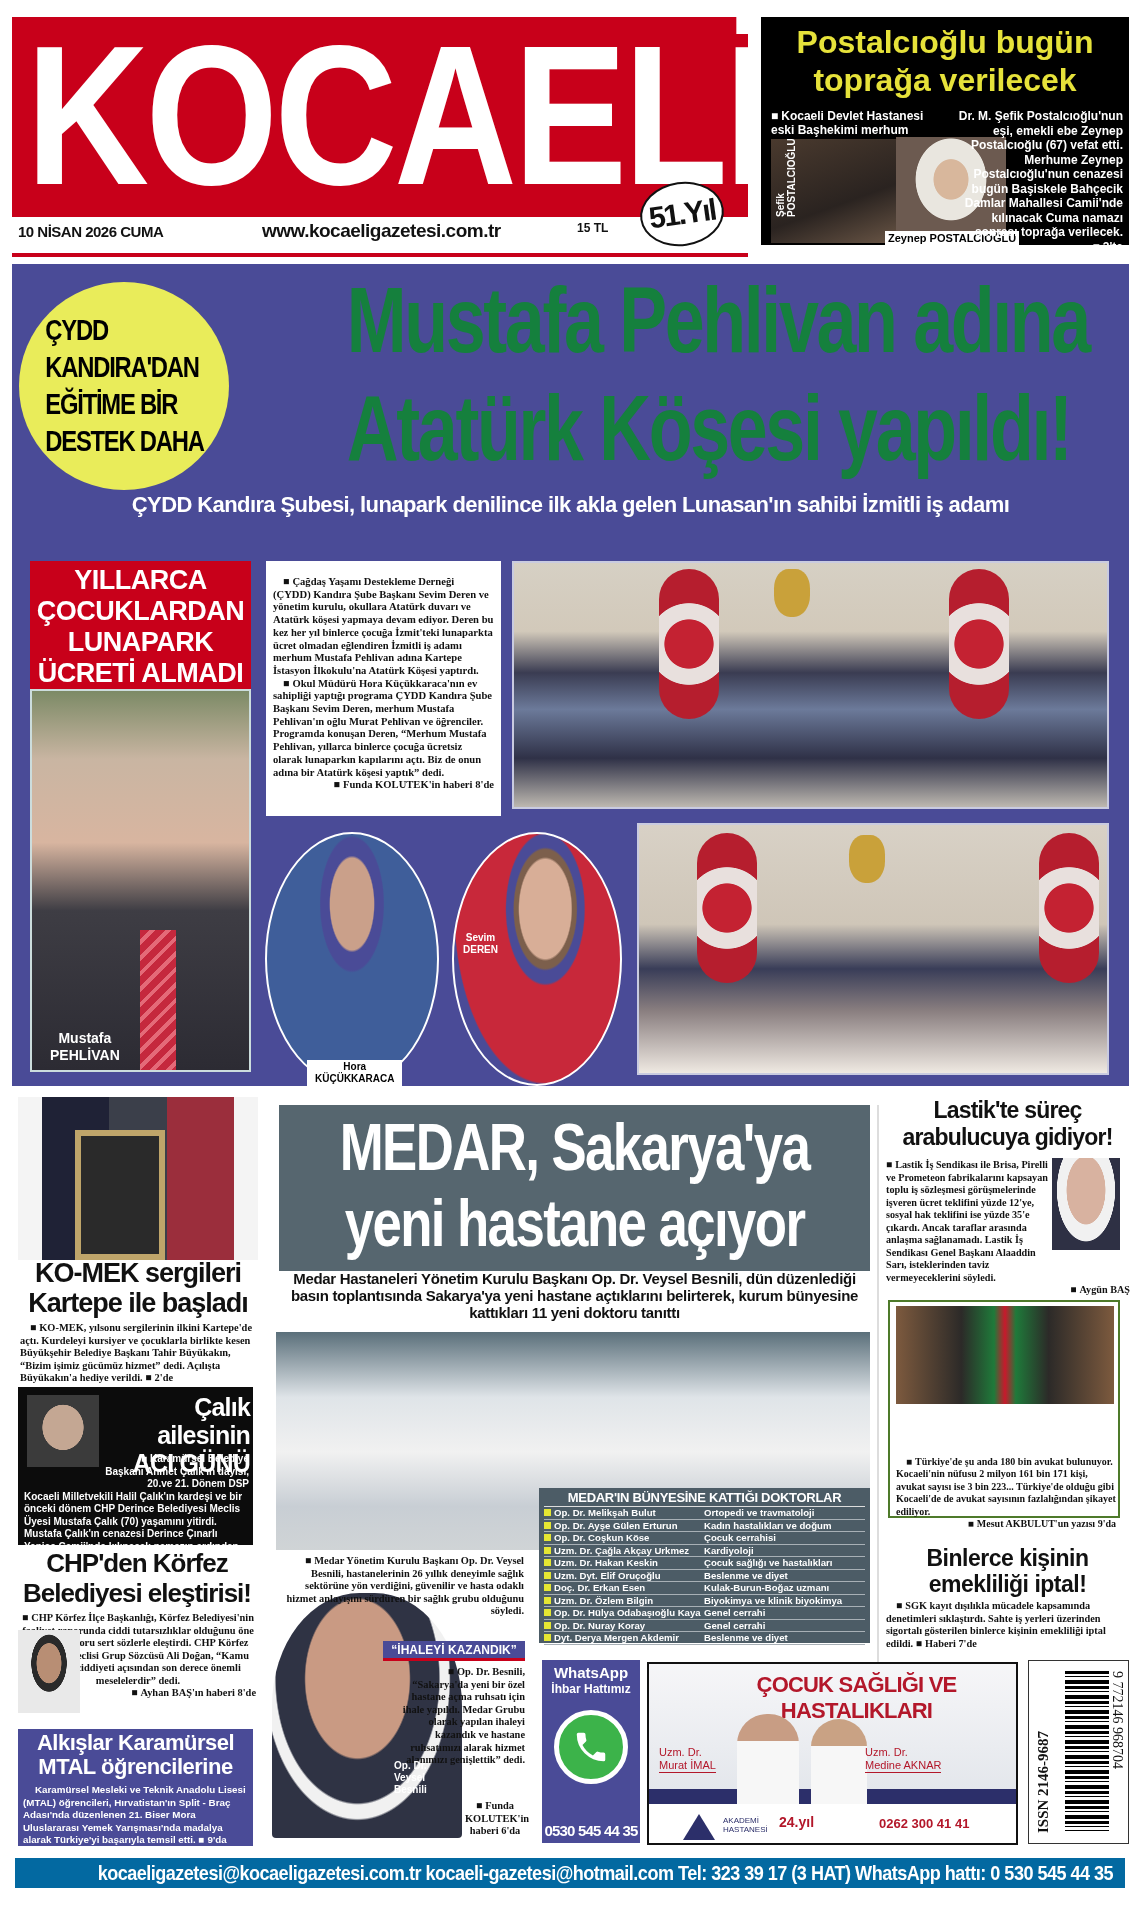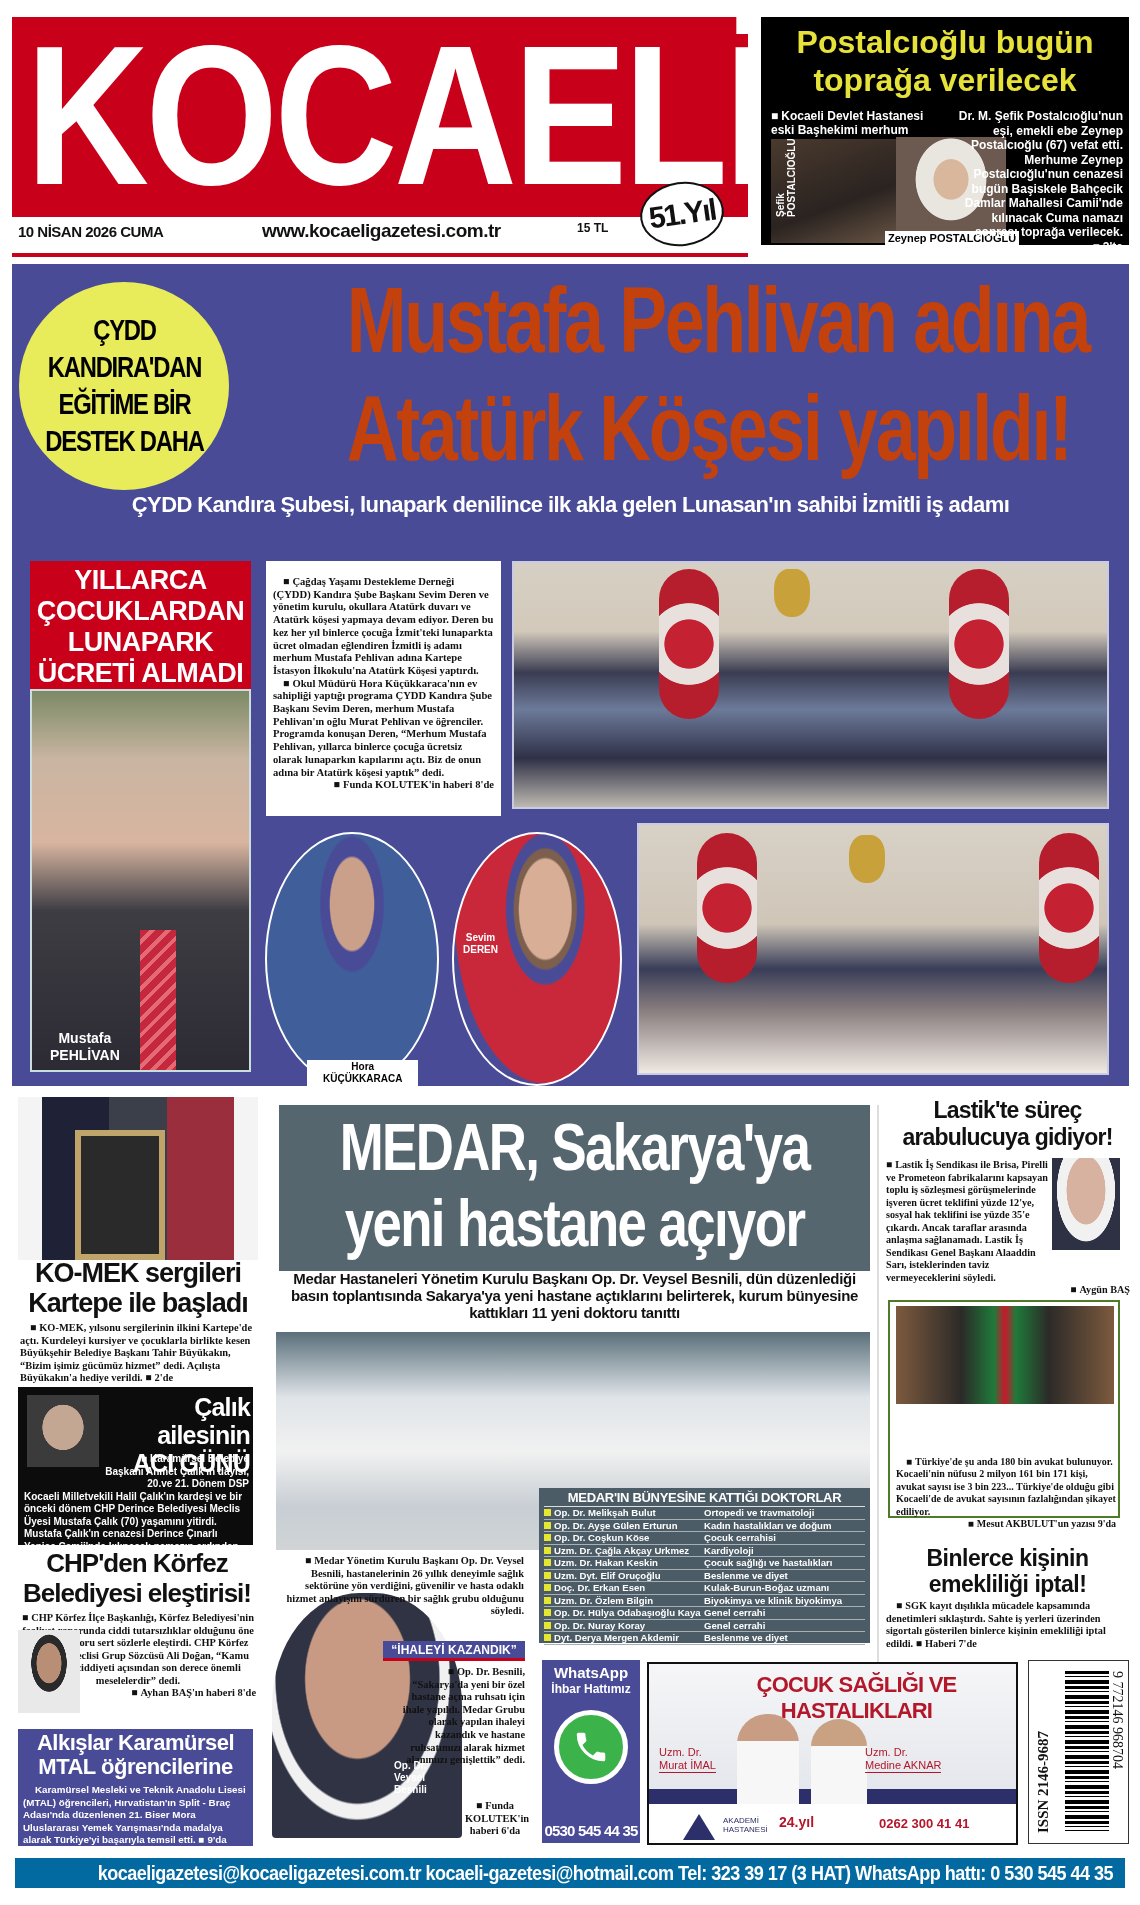--- a/index.html
+++ b/index.html
@@ -28,23 +28,23 @@
   #obit-lead { left: 10px; top: 92px; width: 170px; font-size: 12px; font-weight: bold; line-height: 14px; }
   #obit-body { left: 190px; top: 92px; width: 172px; font-size: 12px; font-weight: bold; line-height: 14.5px; text-align: right; }
   #obit-photo1 { left: 10px; top: 122px; width: 128px; height: 104px; background: linear-gradient(160deg,#4a3a2e,#2a2320 60%,#6a5646); }
   #obit-photo2 { left: 135px; top: 120px; width: 110px; height: 106px; background: radial-gradient(ellipse at 50% 40%, #d8b79c 0 22%, #e9e6df 23% 45%, #6c5a50 46%); }
   #obit-vlabel { left: 14px; top: 200px; transform: rotate(-90deg); transform-origin: left top; font-size: 10px; font-weight: bold; line-height: 11px; color: #fff; white-space: nowrap; }
   #obit-caption { left: 124px; top: 214px; background: #fff; color: #000; font-size: 11px; font-weight: bold; padding: 1px 3px; }
 
   
   #main-blue { left: 12px; top: 264px; width: 1117px; height: 822px; background: #4a4b97; }
   #cydd-circle { left: 19px; top: 282px; width: 210px; height: 208px; border-radius: 50%; background: #e9ec5a;
-    display: flex; align-items: center; justify-content: center; text-align: center; }
+    display: flex; align-items: center; justify-content: center; }
   #cydd-text { font-size: 29px; font-weight: 900; line-height: 37px; letter-spacing: -1.5px; transform: scaleX(0.82); color: #000; }
-  #main-headline { left: 250px; top: 266px; width: 880px; color: #c2410c; font-weight: 900; font-size: 92px; line-height: 108px; letter-spacing: -3px; text-align: center; }
+  #main-headline { left: 250px; top: 266px; width: 880px; color: #15803d; font-weight: 900; font-size: 92px; line-height: 108px; letter-spacing: -3px; text-align: center; }
   #main-headline .l { display: block; transform: scaleX(0.78); transform-origin: center; white-space: nowrap; }
   #main-deck { left: 12px; top: 490px; width: 1117px; text-align: center; color: #fff; font-size: 22px; font-weight: bold; line-height: 29px; letter-spacing: -0.6px; }
 
   #red-kicker { left: 30px; top: 561px; width: 221px; height: 128px; background: #c8001a; color: #fff; text-align: center;
     font-size: 27px; font-weight: 900; line-height: 31px; padding-top: 4px; letter-spacing: -0.5px; }
   #pehlivan-photo { left: 30px; top: 689px; width: 221px; height: 383px; background: linear-gradient(180deg,#7c8a66 0%,#c9b5a2 18%,#d8b5a0 40%,#3e3d44 58%,#2c2b33 100%); border: 2px solid #cdd; }
   #pehlivan-tie { left: 140px; top: 930px; width: 36px; height: 140px; background: repeating-linear-gradient(135deg,#c5283d 0 7px,#e46a78 7px 11px); }
   #pehlivan-caption { left: 50px; top: 1030px; color: #fff; font-size: 14px; font-weight: bold; line-height: 17px; text-align: center; }
 
   #story-box { left: 266px; top: 561px; width: 235px; height: 255px; background: #fff; padding: 15px 7px; font-size: 10.6px; line-height: 12.7px; font-weight: bold; }
@@ -55,21 +55,21 @@
     background: linear-gradient(180deg,#d6d0c4 0%,#d2c9ba 28%,#3a3c52 45%,#6c7a9a 60%,#2f3147 80%,#bdb8b0 100%); }
   #group-photo-2 { left: 637px; top: 823px; width: 472px; height: 252px; border: 2px solid #c9cbe0;
     background: linear-gradient(180deg,#d8d1c6 0%,#cfc6b8 40%,#393d58 58%,#8a7f80 75%,#efe9e2 100%); }
   .atat { position: absolute; width: 36px; height: 48px; border-radius: 40% 40% 45% 45%; background: #c9a13a; }
   .flower { position: absolute; width: 60px; height: 150px; border-radius: 30px; background: radial-gradient(circle,#c42232 0 30%,#e8e0dd 31% 50%,#b61e2e 51%); }
 
   #oval-hora { left: 265px; top: 832px; width: 174px; height: 254px; border-radius: 50%; border: 2px solid #fff;
     background: radial-gradient(ellipse at 50% 28%, #caa08a 0 18%, #4a4b97 19% 26%, #3f5e9a 27% 80%, #4a4b97 81%); }
   #oval-sevim { left: 452px; top: 832px; width: 170px; height: 254px; border-radius: 50%; border: 2px solid #fff;
     background: radial-gradient(ellipse at 55% 30%, #d8ae97 0 20%, #7c5f4c 21% 24%, #4a4b97 25% 30%, #c8283a 31% 70%, #4a4b97 71%); }
-  #hora-caption { left: 307px; top: 1060px; background: #fff; color: #000; font-size: 10px; font-weight: bold; line-height: 12px; padding: 1px 16px; text-align: center; }
+  #hora-caption { left: 307px; top: 1060px; background: #fff; color: #000; font-size: 10px; font-weight: bold; line-height: 12px; padding: 1px 8px; text-align: center; }
   #sevim-caption { left: 463px; top: 932px; color: #fff; font-size: 10px; font-weight: bold; line-height: 12px; text-align: center; }
 
   
   #komek-photo { left: 18px; top: 1097px; width: 240px; height: 163px;
     background: linear-gradient(90deg,#f4f4f4 0 10%,#1f2236 10% 38%,#3b3f4a 38% 62%,#9b2e3c 62% 90%,#f4f4f4 90%); }
   #komek-frame { left: 75px; top: 1130px; width: 90px; height: 130px; border: 6px solid #bfa56a; background: #2a2a2a; }
   #komek-title { left: 18px; top: 1258px; width: 240px; text-align: center; font-size: 27px; font-weight: 900; line-height: 30px; letter-spacing: -1px; }
   #komek-body { left: 20px; top: 1322px; width: 236px; font-size: 10.4px; line-height: 12.5px; font-weight: bold; }
   #komek-body p { text-indent: 10px; }
 

